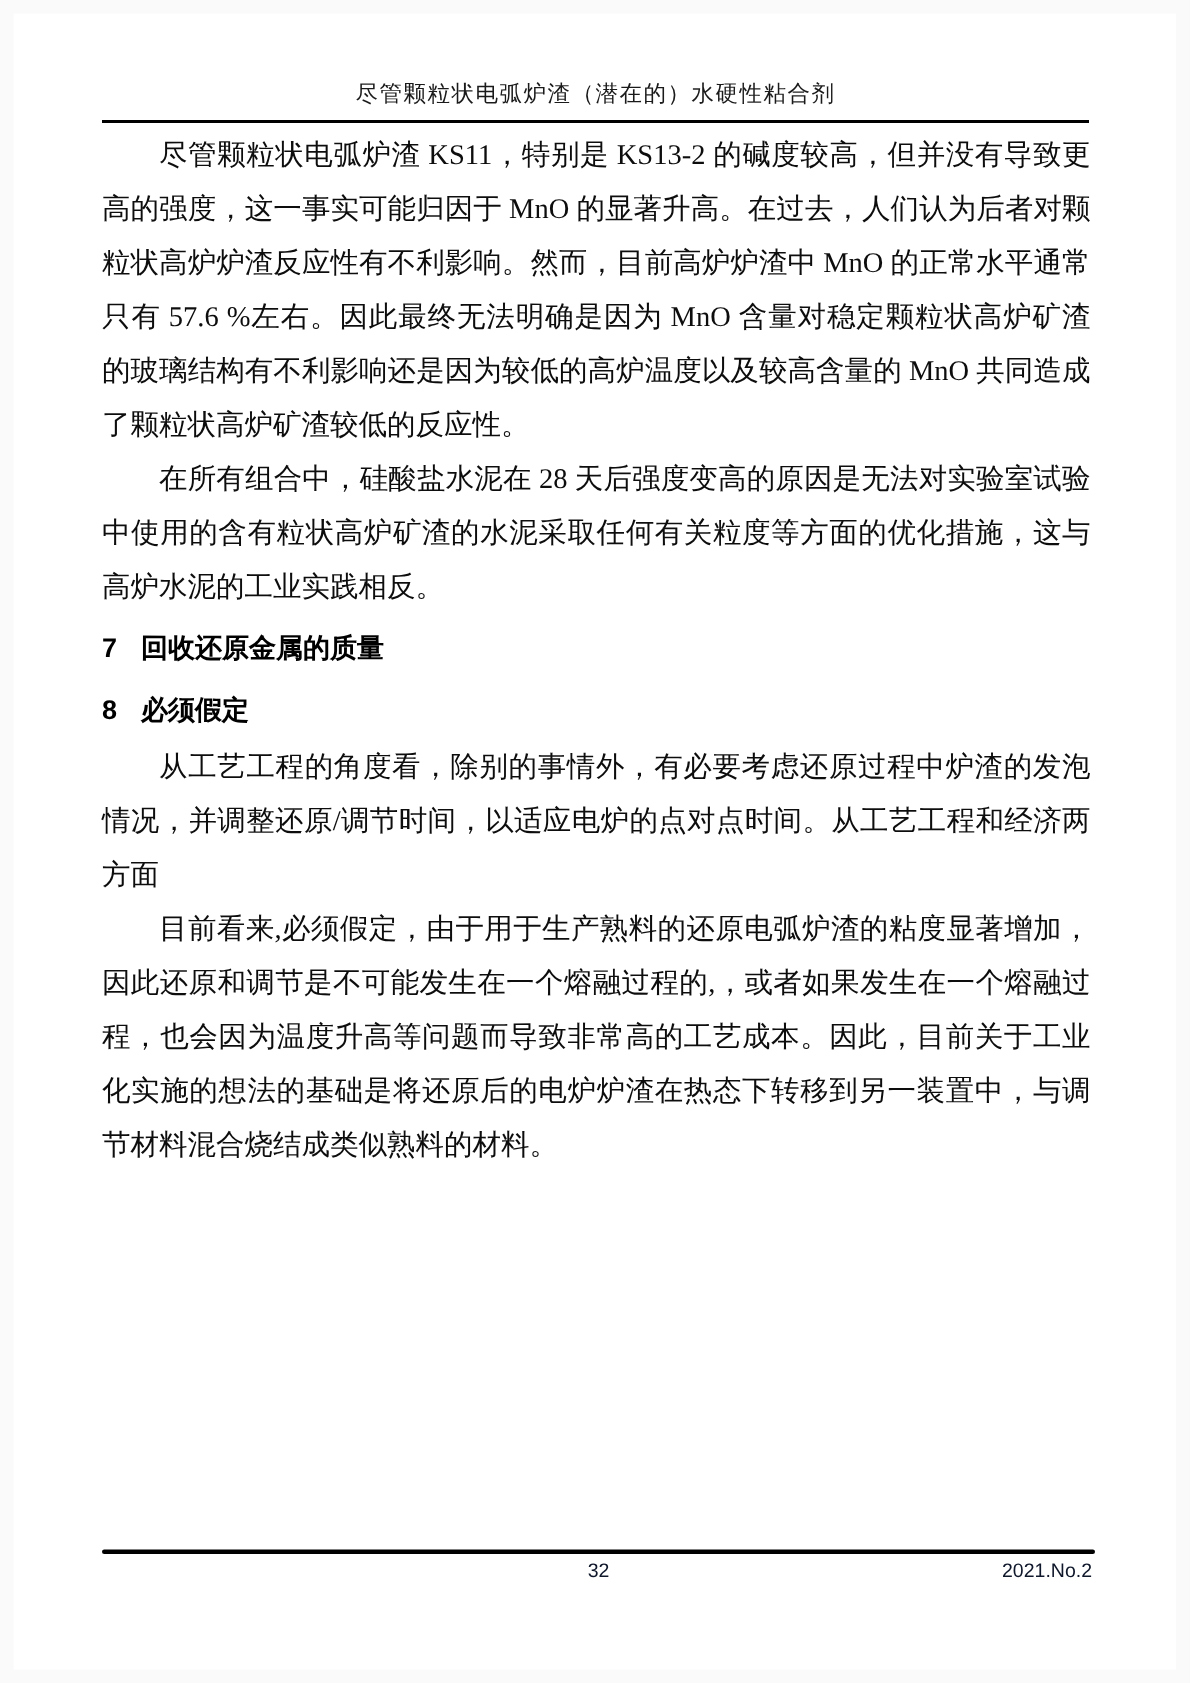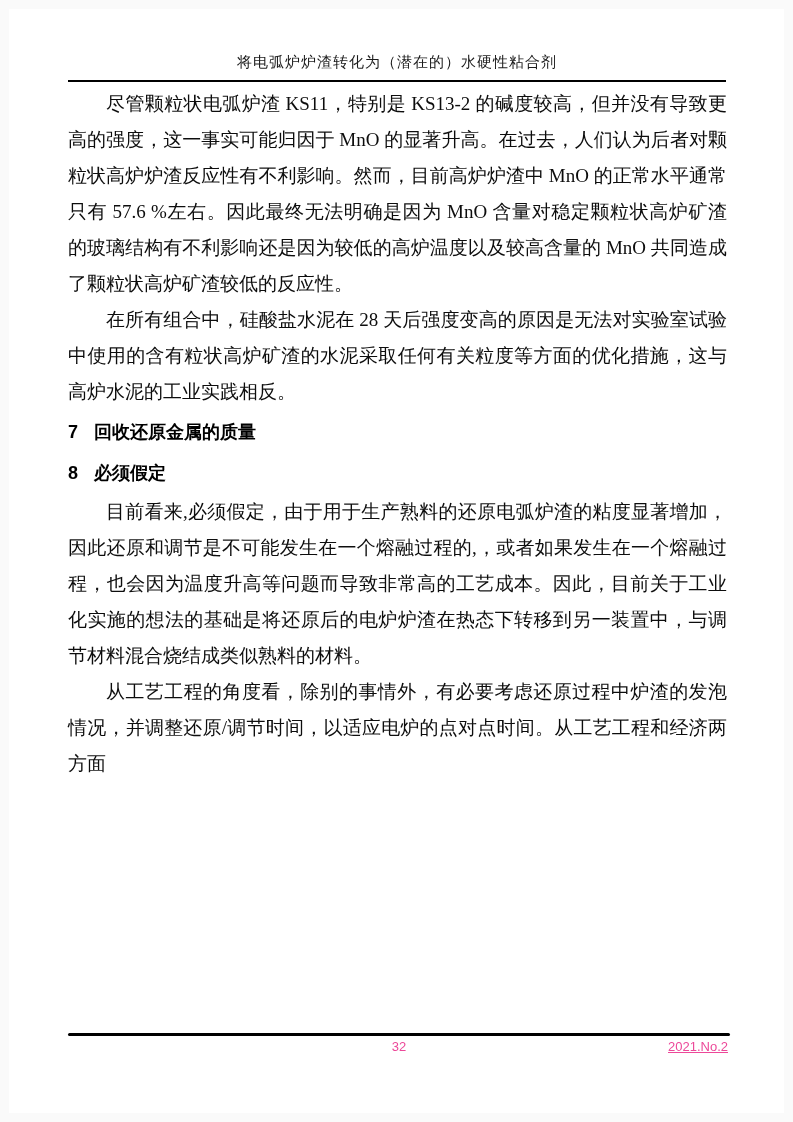--- a/index.html
+++ b/index.html
@@ -71,62 +71,61 @@
     height: 3px;
     background: #000;
     border-radius: 2px;
   }
   .footer-row {
     position: relative;
     height: 20px;
     margin-top: 3px;
     font-family: "Liberation Sans", sans-serif;
     font-size: 13px;
-    color: #ec4899;
+    color: #0f172a;
   }
   .footer-page-num {
     position: absolute;
     left: 50%;
     transform: translateX(-50%);
   }
   .footer-issue {
     position: absolute;
     right: 2px;
-    text-decoration: underline;
   }
 </style>
 </head>
 <body>
 
 <div class="page">
 
   <div class="header">
-    <div class="header-title">将电弧炉炉渣转化为（潜在的）水硬性粘合剂</div>
+    <div class="header-title">尽管颗粒状电弧炉渣（潜在的）水硬性粘合剂</div>
     <div class="header-rule"></div>
   </div>
 
   <div class="doc-body">
 
     <p>尽管颗粒状电弧炉渣 KS11，特别是 KS13-2 的碱度较高，但并没有导致更高的强度，这一事实可能归因于 MnO 的显著升高。在过去，人们认为后者对颗粒状高炉炉渣反应性有不利影响。然而，目前高炉炉渣中 MnO 的正常水平通常只有 57.6 %左右。因此最终无法明确是因为 MnO 含量对稳定颗粒状高炉矿渣的玻璃结构有不利影响还是因为较低的高炉温度以及较高含量的 MnO 共同造成了颗粒状高炉矿渣较低的反应性。</p>
 
     <p>在所有组合中，硅酸盐水泥在 28 天后强度变高的原因是无法对实验室试验中使用的含有粒状高炉矿渣的水泥采取任何有关粒度等方面的优化措施，这与高炉水泥的工业实践相反。</p>
 
     <h2 class="section-heading">
       <span class="sec-num">7</span><span>回收还原金属的质量</span>
     </h2>
 
 
     <h2 class="section-heading">
       <span class="sec-num">8</span><span>必须假定</span>
     </h2>
 
 
+    <p>从工艺工程的角度看，除别的事情外，有必要考虑还原过程中炉渣的发泡情况，并调整还原/调节时间，以适应电炉的点对点时间。从工艺工程和经济两方面</p>
+
     <p>目前看来,必须假定，由于用于生产熟料的还原电弧炉渣的粘度显著增加，因此还原和调节是不可能发生在一个熔融过程的,，或者如果发生在一个熔融过程，也会因为温度升高等问题而导致非常高的工艺成本。因此，目前关于工业化实施的想法的基础是将还原后的电炉炉渣在热态下转移到另一装置中，与调节材料混合烧结成类似熟料的材料。</p>
-
-    <p>从工艺工程的角度看，除别的事情外，有必要考虑还原过程中炉渣的发泡情况，并调整还原/调节时间，以适应电炉的点对点时间。从工艺工程和经济两方面</p>
 
   </div>
 
   <div class="footer">
     <div class="footer-rule"></div>
     <div class="footer-row">
       <span class="footer-page-num">32</span>
       <span class="footer-issue">2021.No.2</span>
     </div>
   </div>

